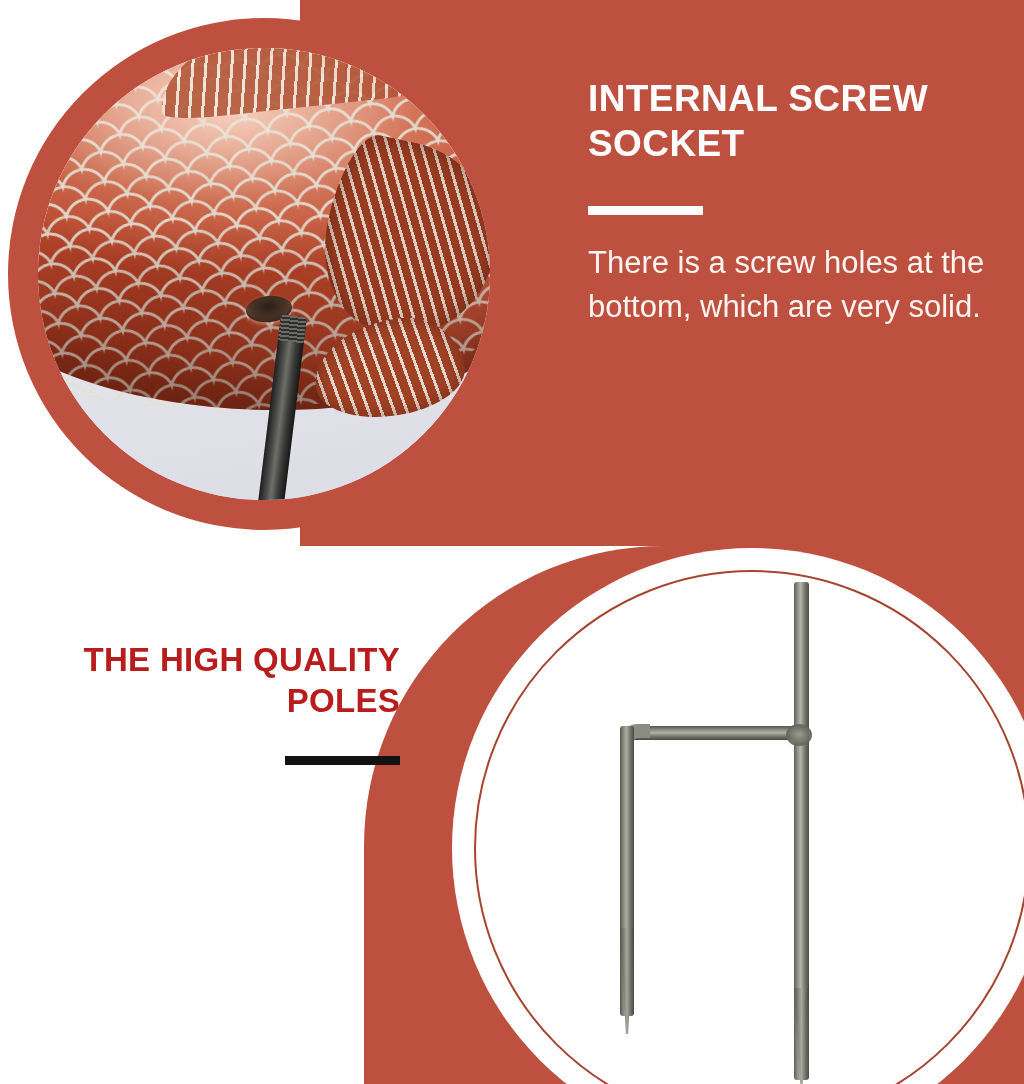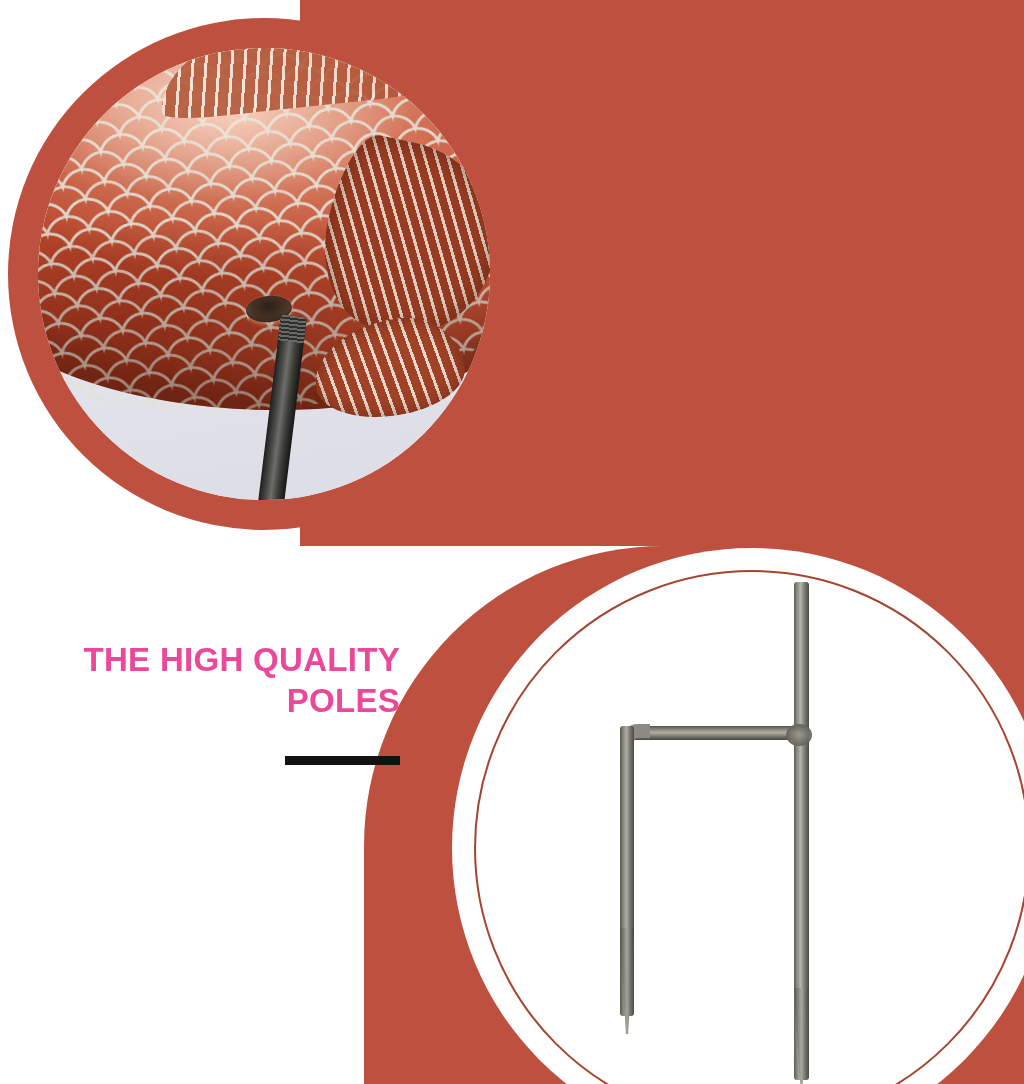--- a/index.html
+++ b/index.html
@@ -198,21 +198,21 @@
   .weld-joint {
     position:absolute; left:312px; top:176px; width:26px; height:22px;
     background:radial-gradient(ellipse at 50% 50%, #9a9a8f 0%, #6e6e65 55%, #4d4d46 100%);
     border-radius:50%;
     opacity:.95;
   }
 
   
   .bottom-text { position:absolute; left:0px; top:640px; width:400px; text-align:right; z-index:6; }
   .h-bottom {
-    color:#ec4899; font-size:33px; font-weight:bold; line-height:1.24;
+    color:#b91c1c; font-size:33px; font-weight:bold; line-height:1.24;
     letter-spacing:.3px; text-transform:uppercase;text-align:right;
   }
   .rule-black { width:115px; height:9px; background:#121212; margin:34px 0 26px auto; }
   .body-bottom { color:#141414; font-size:31px; line-height:1.44; }
 </style>
 </head>
 <body>
 
 <div class="page">
 
@@ -230,20 +230,25 @@
         <div class="fin"></div>
         <div class="fin-lower"></div>
         <div class="socket"></div>
         <div class="pole-top">
           <div class="pole-thread"></div>
         </div>
       </div>
     </div>
   </div>
 
+  <div class="top-text">
+    <div class="h-top">INTERNAL SCREW SOCKET</div>
+    <div class="rule-white"></div>
+    <div class="body-top">There is a screw holes at the bottom, which are very solid.</div>
+  </div>
 
   <div class="panel-bottom"></div>
   <div class="white-circle"></div>
   <div class="thin-circle"></div>
 
   <div class="stake">
     <div class="rod-main"></div>
     <div class="rod-main-tip"></div>
     <div class="rod-cross"></div>
     <div class="rod-elbow"></div>

